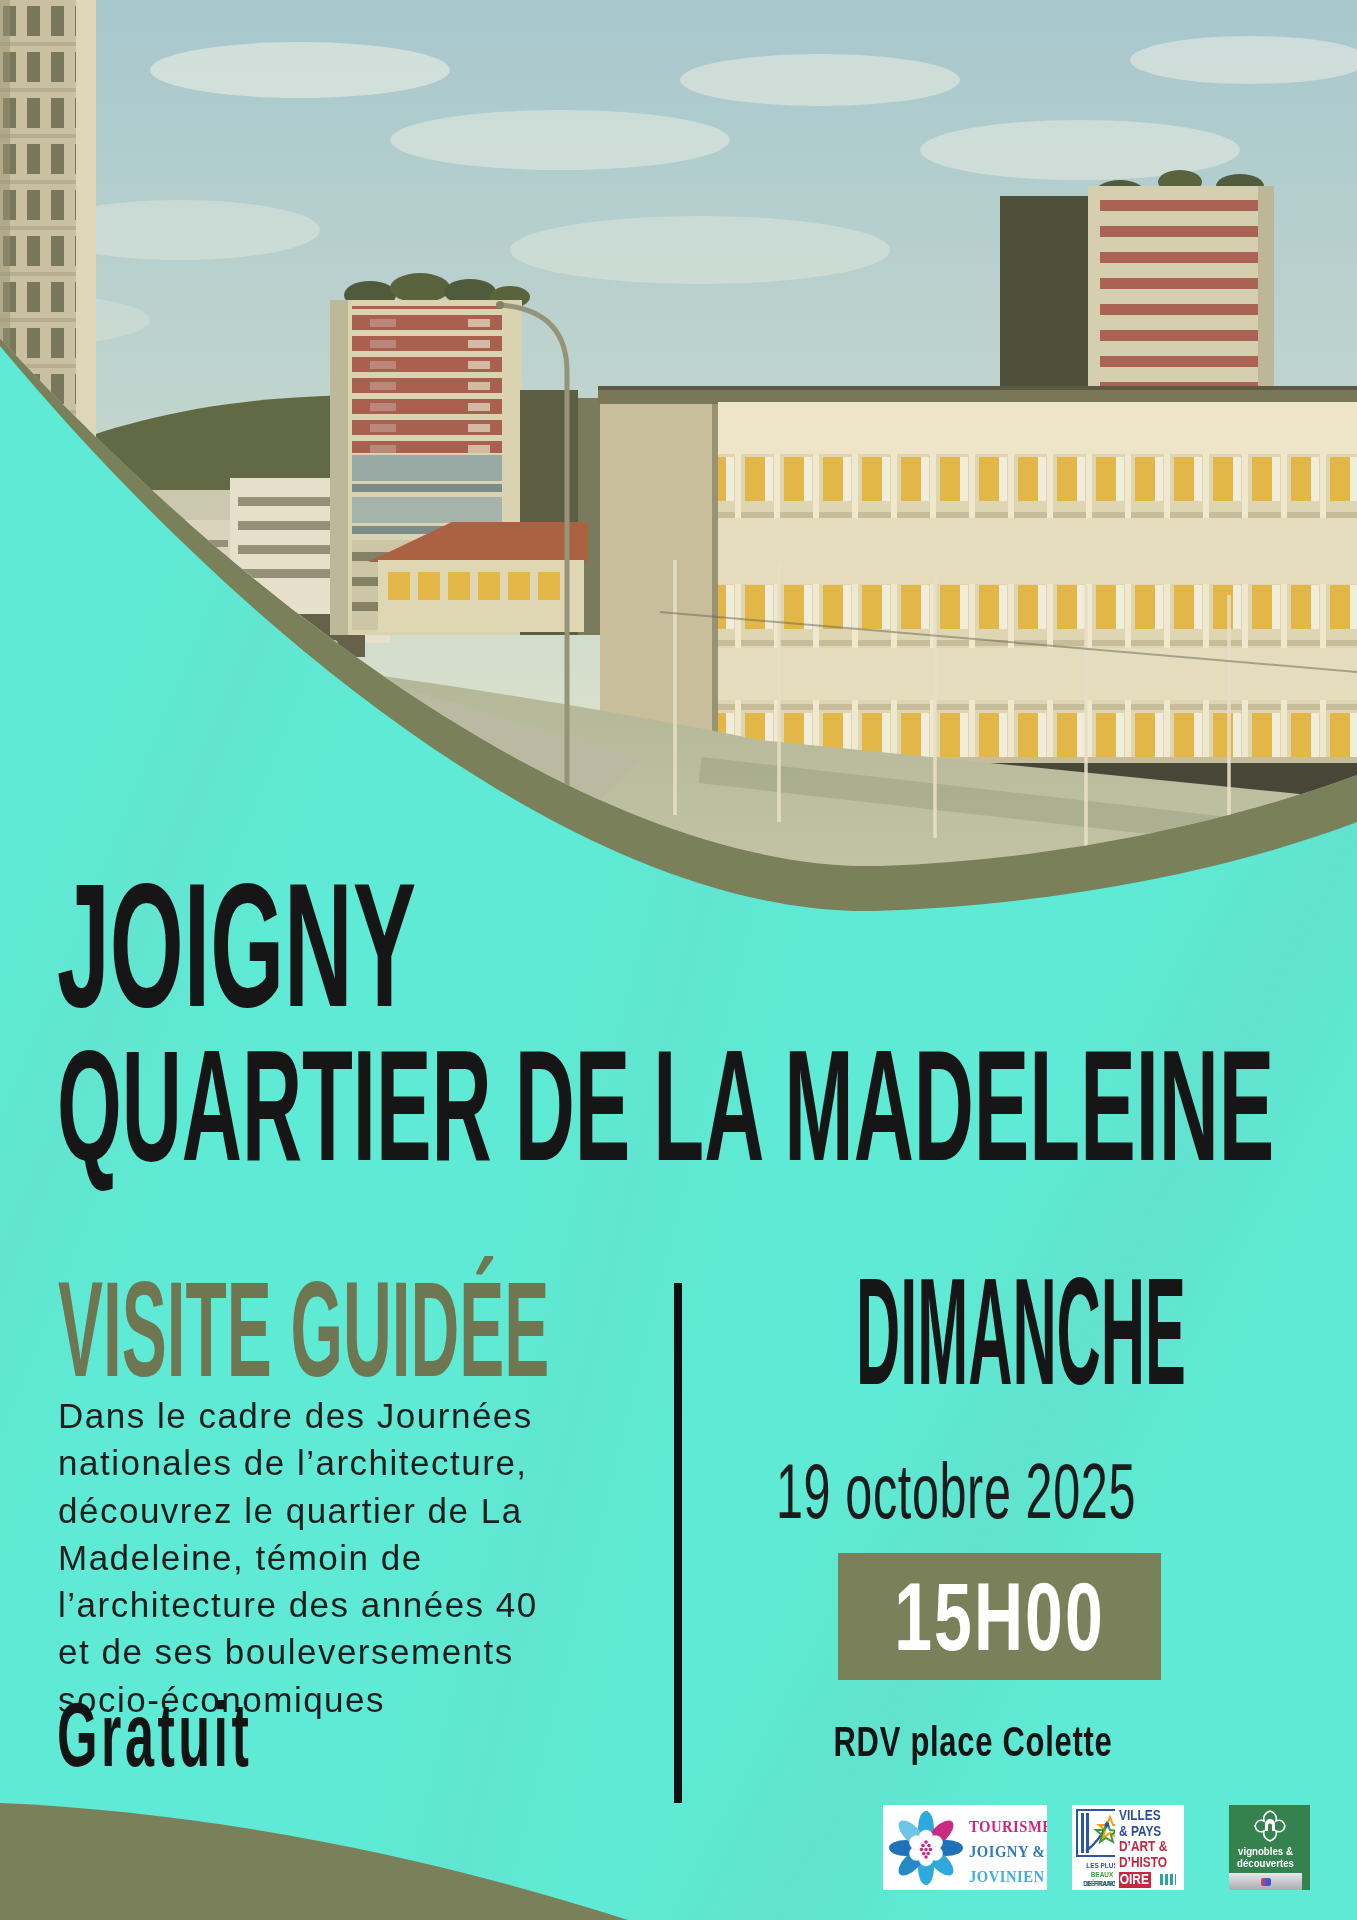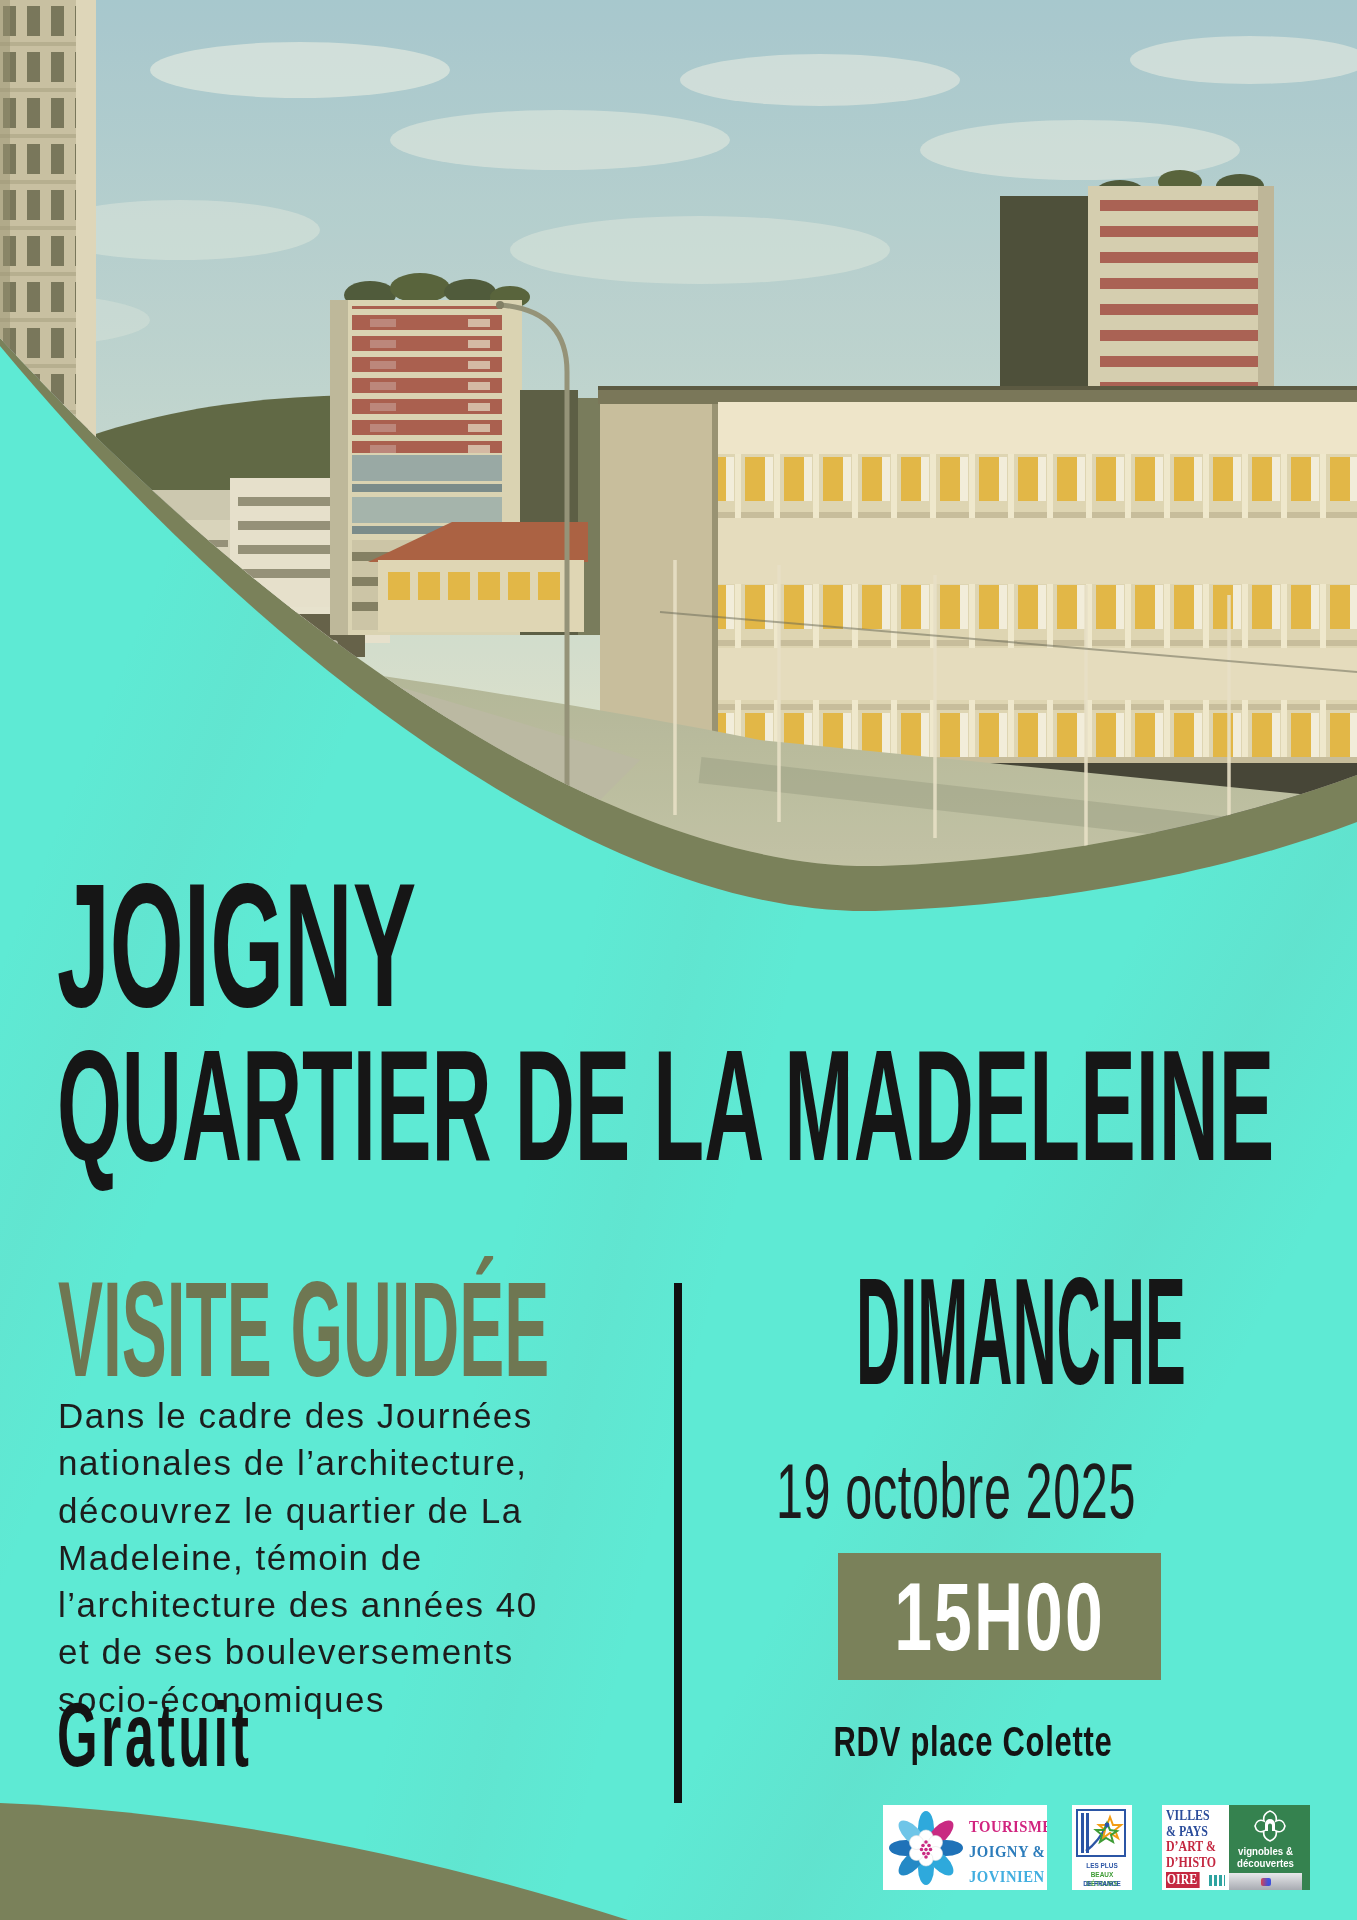--- a/index.html
+++ b/index.html
@@ -78,21 +78,21 @@
   .logo-detours .frame{
     position:absolute;left:4px;top:4px;width:50px;height:48px;
     border:2px solid #2b55a5;box-sizing:border-box;background:#fff;
   }
   .logo-detours .bar{position:absolute;top:2px;bottom:2px;width:3px;background:#2b55a5;}
   .logo-detours .dt{
     position:absolute;left:0;width:60px;text-align:center;font-weight:700;
     font-size:7px;line-height:9px;transform:scaleX(.92);transform-origin:center top;
   }
   .dt1{top:56px;color:#2b55a5;} .dt2{top:65px;color:#3f9c35;} .dt3{top:74px;color:#2b55a5;}
-  .logo-vpah{left:1162px;width:69px;padding:3px 0 0 4px;box-sizing:border-box;font-family:Liberation Serif, serif;}
+  .logo-vpah{left:1115px;width:69px;padding:3px 0 0 4px;box-sizing:border-box;}
   .logo-vpah .vl{
     font-weight:700;font-size:14.5px;line-height:15.5px;letter-spacing:0;
     transform:scaleX(.82);transform-origin:left top;white-space:nowrap;
   }
   .vp-blue{color:#2b4d9b;} .vp-red{color:#c42740;}
   .vl-oire{
     display:inline-block;background:#c42740;color:#fff;padding:0 3px 1px 1px;
     font-weight:700;font-size:14.5px;line-height:15px;
     transform:scaleX(.82);transform-origin:left top;
   }

